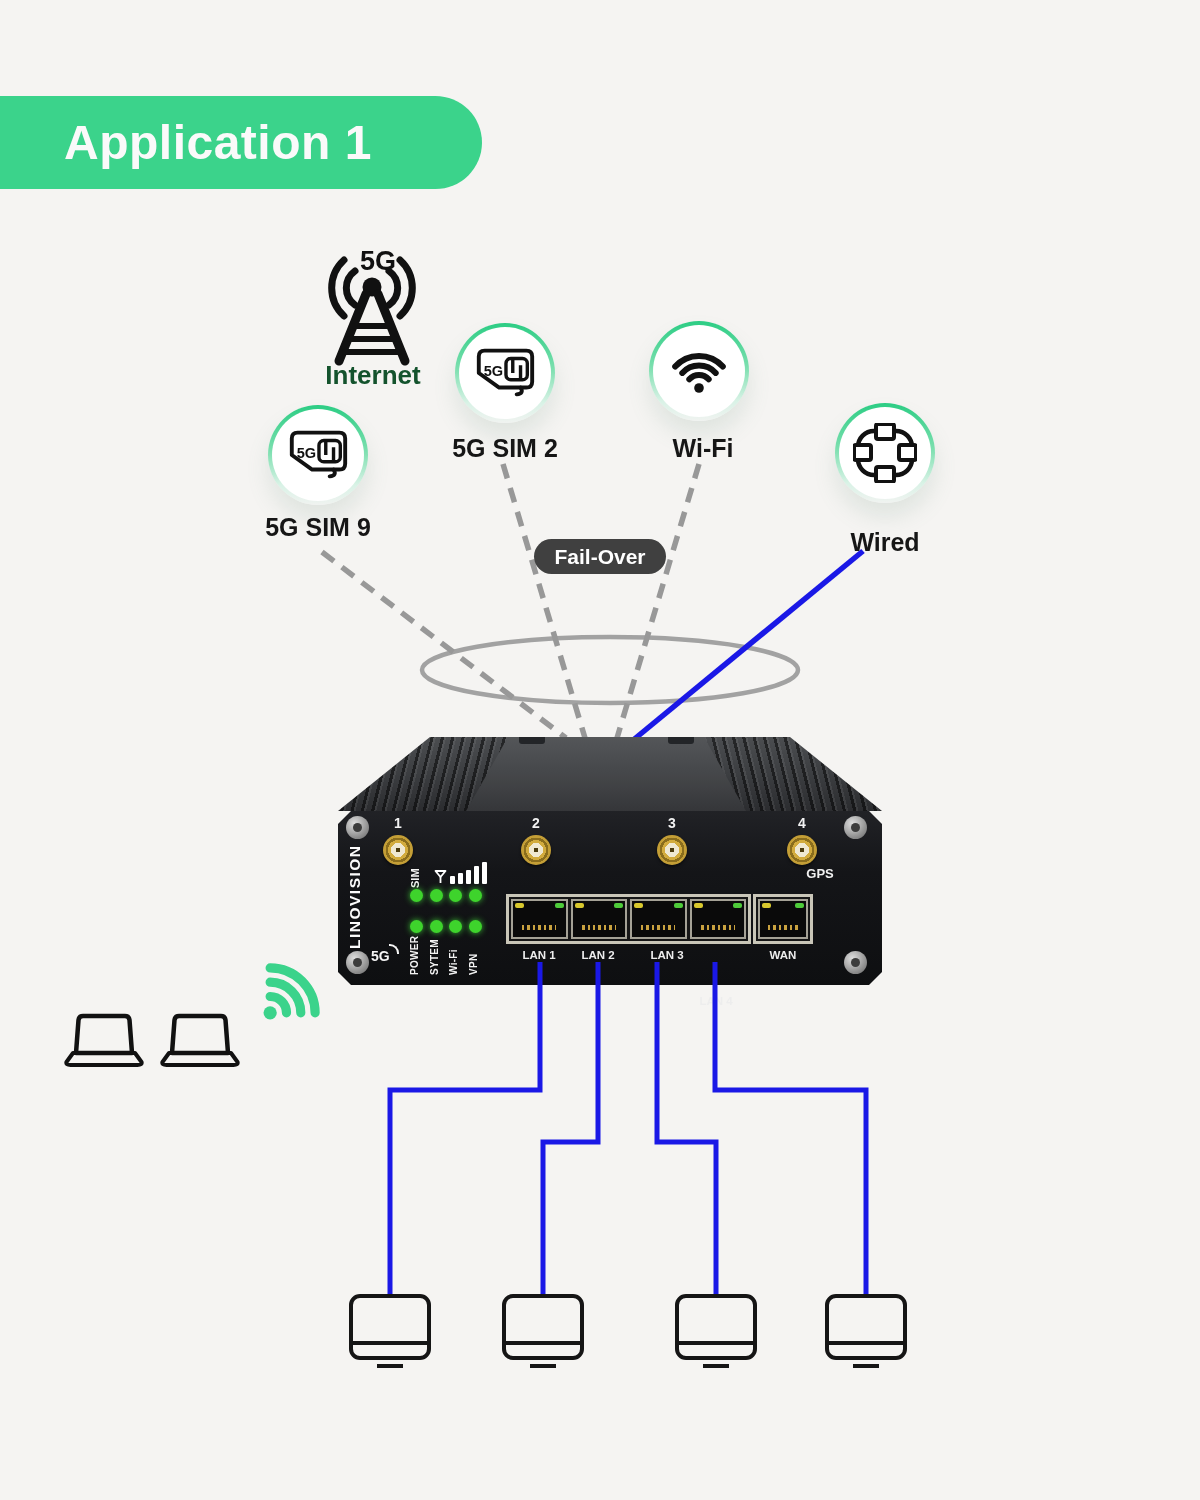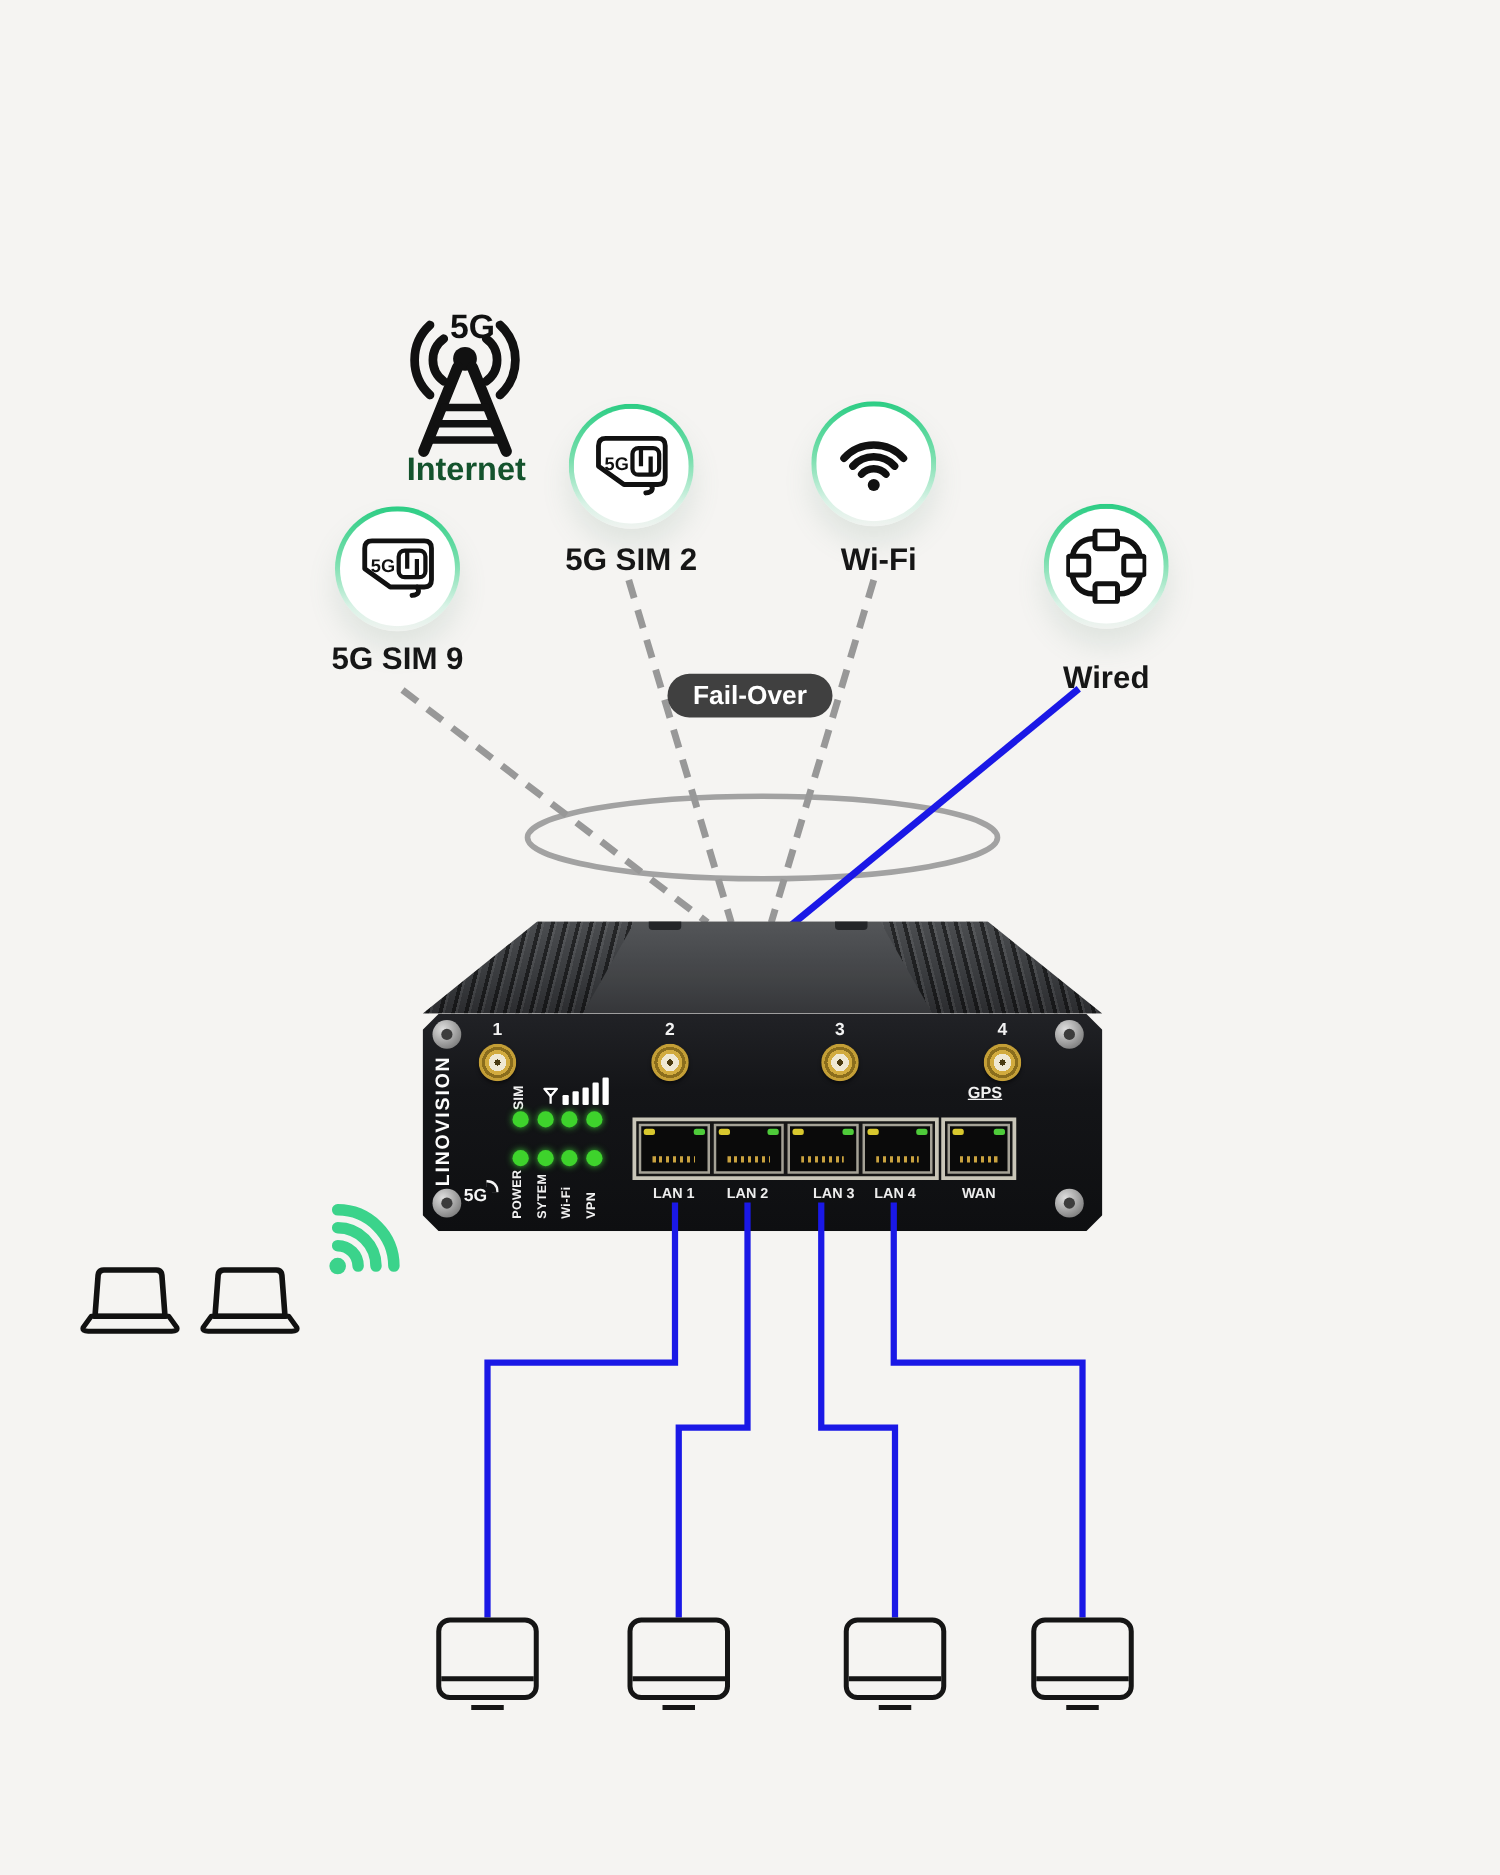--- a/index.html
+++ b/index.html
@@ -86,20 +86,23 @@
   .wifi-green{position:absolute;left:248px;top:943px;width:92px;height:92px;transform:rotate(45deg);}
 
   .internet-label{position:absolute;left:293px;top:360px;width:160px;text-align:center;
       font-size:26px;font-weight:600;color:#14532d;}
 </style>
 </head>
 <body>
 
 <div class="stage">
 
+  <div class="banner">
+    <span class="banner-text">Application 1</span>
+  </div>
 
   <svg class="abs" style="left:312px;top:240px;" width="126" height="128" viewBox="0 0 126 128">
     <text x="66" y="30" text-anchor="middle" font-size="27" font-weight="bold" fill="#111">5G</text>
     <g fill="none" stroke="#111" stroke-width="7" stroke-linecap="round">
       <path d="M32,20 A38,38 0 0 0 32,76"></path>
       <path d="M43,31 A21,21 0 0 0 43,65"></path>
       <path d="M88,20 A38,38 0 0 1 88,76"></path>
       <path d="M77,31 A21,21 0 0 1 77,65"></path>
     </g>
     <circle cx="60" cy="47" r="9.5" fill="#111"></circle>
@@ -191,21 +194,21 @@
     <div class="screw" style="left:506px;top:214px;"></div>
 
     <div class="ant-num" style="left:45px;">1</div>
     <div class="ant-num" style="left:183px;">2</div>
     <div class="ant-num" style="left:319px;">3</div>
     <div class="ant-num" style="left:449px;">4</div>
     <div class="ant" style="left:45px;"></div>
     <div class="ant" style="left:183px;"></div>
     <div class="ant" style="left:319px;"></div>
     <div class="ant" style="left:449px;"></div>
-    <div class="gps" style="left:435px;text-decoration:underline;">GPS</div>
+    <div class="gps" style="left:467px;">GPS</div>
 
     <div class="brand vtext">LINOVISION</div>
     <div class="tag5g">5G</div>
 
     <div class="sim-lbl vtext">SIM</div>
     <div class="sigbars">
       <svg width="13" height="15" viewBox="0 0 13 15" style="margin-bottom:0px">
         <path d="M1.5,2 H11.5 L6.5,8 Z" fill="none" stroke="#fff" stroke-width="1.8" stroke-linejoin="round"></path>
         <path d="M6.5,8 V14" stroke="#fff" stroke-width="1.8"></path>
       </svg>
@@ -253,21 +256,21 @@
     <div class="wan-frame">
       <div class="port" style="width:100%;">
           <span class="yled"></span>
           <span class="gled"></span>
           <span class="pins"></span>
         </div>
     </div>
     <div class="port-lbl" style="left:169px;">LAN 1</div>
     <div class="port-lbl" style="left:228px;">LAN 2</div>
     <div class="port-lbl" style="left:297px;">LAN 3</div>
-    <div class="port-lbl" style="left:346px;">LAN 4</div>
+    <div class="port-lbl" style="left:346px;margin-top:46px;">LAN 4</div>
     <div class="port-lbl" style="left:413px;">WAN</div>
   </div>
 
   <svg class="cables" width="1200" height="1500" viewBox="0 0 1200 1500">
     <g fill="none" stroke="#1a18e6" stroke-width="5">
       <path d="M540,962 L540,1090 L390,1090 L390,1294"></path>
       <path d="M598,962 L598,1142 L543,1142 L543,1294"></path>
       <path d="M657,962 L657,1142 L716,1142 L716,1294"></path>
       <path d="M715,962 L715,1090 L866,1090 L866,1294"></path>
     </g>

